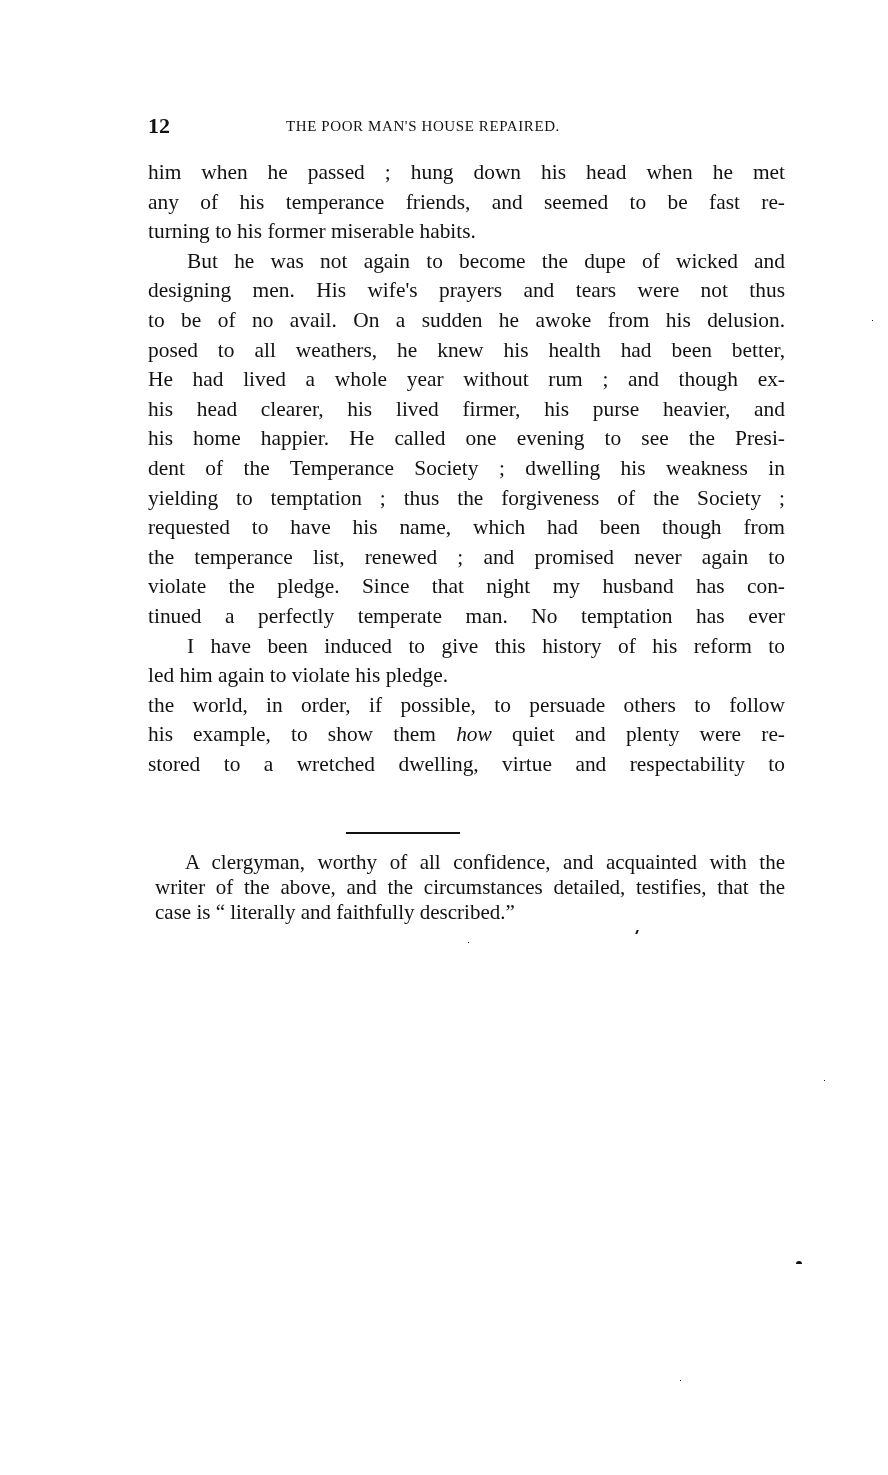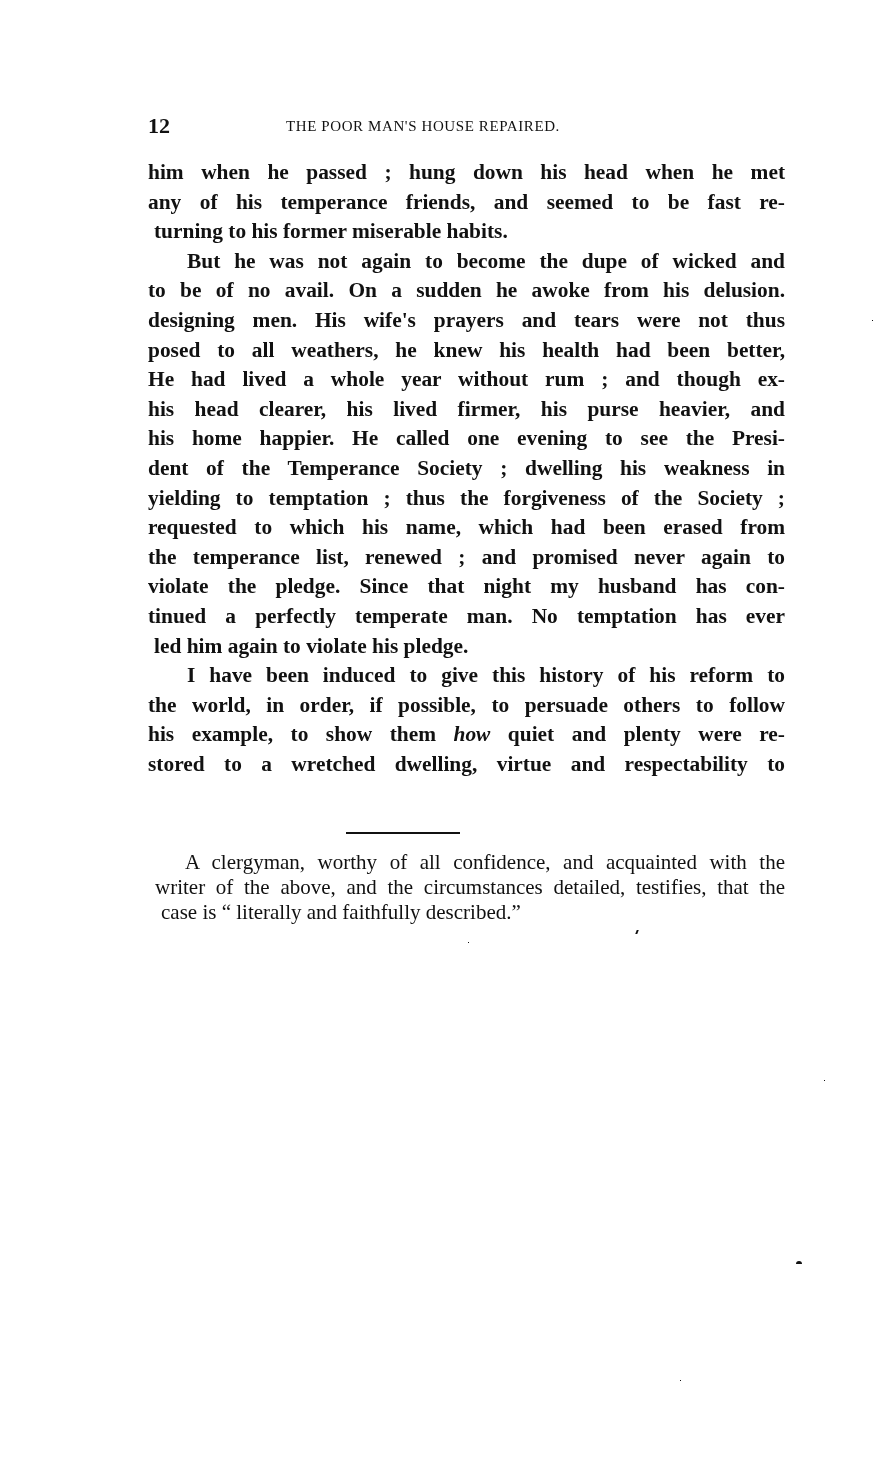--- a/index.html
+++ b/index.html
@@ -48,32 +48,30 @@
     }
     .body-text {
       position: absolute;
       left: 148px;
       top: 158px;
       width: 637px;
       font-family: "Liberation Serif", serif;
       font-size: 21.4px;
       line-height: 29.6px;
       text-align: justify;
-      font-weight: bold;
     }
     .line {
       display: block;
       white-space: nowrap;
       text-align: justify;
       text-align-last: justify;
       height: 29.6px;
     }
     .line.last {
       text-align-last: left;
-      margin-left: 6px;
     }
     .line.indent {
       padding-left: 39px;
     }
     em { font-style: italic; }
     .separator {
       position: absolute;
       left: 346px;
       top: 832px;
       width: 114px;
@@ -105,35 +103,35 @@
     <span class="page-number">12</span>
     <span class="running-title">THE POOR MAN'S HOUSE REPAIRED.</span>
   </div>
 
   <div class="body-text">
     <span class="line">him when he passed ; hung down his head when he met</span>
     <span class="line">any of his temperance friends, and seemed to be fast re-</span>
     <span class="line last">turning to his former miserable habits.</span>
 
     <span class="line indent">But he was not again to become the dupe of wicked and</span>
+    <span class="line">designing men.   His wife's prayers and tears were not thus</span>
     <span class="line">to be of no avail.   On a sudden he awoke from his delusion.</span>
-    <span class="line">designing men.   His wife's prayers and tears were not thus</span>
     <span class="line">posed to all weathers, he knew his health had been better,</span>
     <span class="line">He had lived a whole year without rum ; and though ex-</span>
     <span class="line">his head clearer, his lived firmer, his purse heavier, and</span>
     <span class="line">his home happier.   He called one evening to see the Presi-</span>
     <span class="line">dent of the Temperance Society ; dwelling his weakness in</span>
     <span class="line">yielding to temptation ; thus the forgiveness of the Society ;</span>
-    <span class="line">requested to which his name, which had been erased from</span>
+    <span class="line">requested to have his name, which had been though from</span>
     <span class="line">the temperance list, renewed ; and promised never again to</span>
     <span class="line">violate the pledge.   Since that night my husband has con-</span>
     <span class="line">tinued a perfectly temperate man.   No temptation has ever</span>
+    <span class="line indent">I have been induced to give this history of his reform to</span>
+
     <span class="line last">led him again to violate his pledge.</span>
-
-    <span class="line indent">I have been induced to give this history of his reform to</span>
     <span class="line">the world, in order, if possible, to persuade others to follow</span>
     <span class="line"><span>his example, to show them </span><em>how</em><span> quiet and plenty were re-</span></span>
     <span class="line">stored to a wretched dwelling, virtue and respectability to</span>
   </div>
 
   <div class="separator"></div>
 
   <div class="footnote">
     <span class="line indent">A clergyman, worthy of all confidence, and acquainted with the</span>
     <span class="line">writer of the above, and the circumstances detailed, testifies, that the</span>

